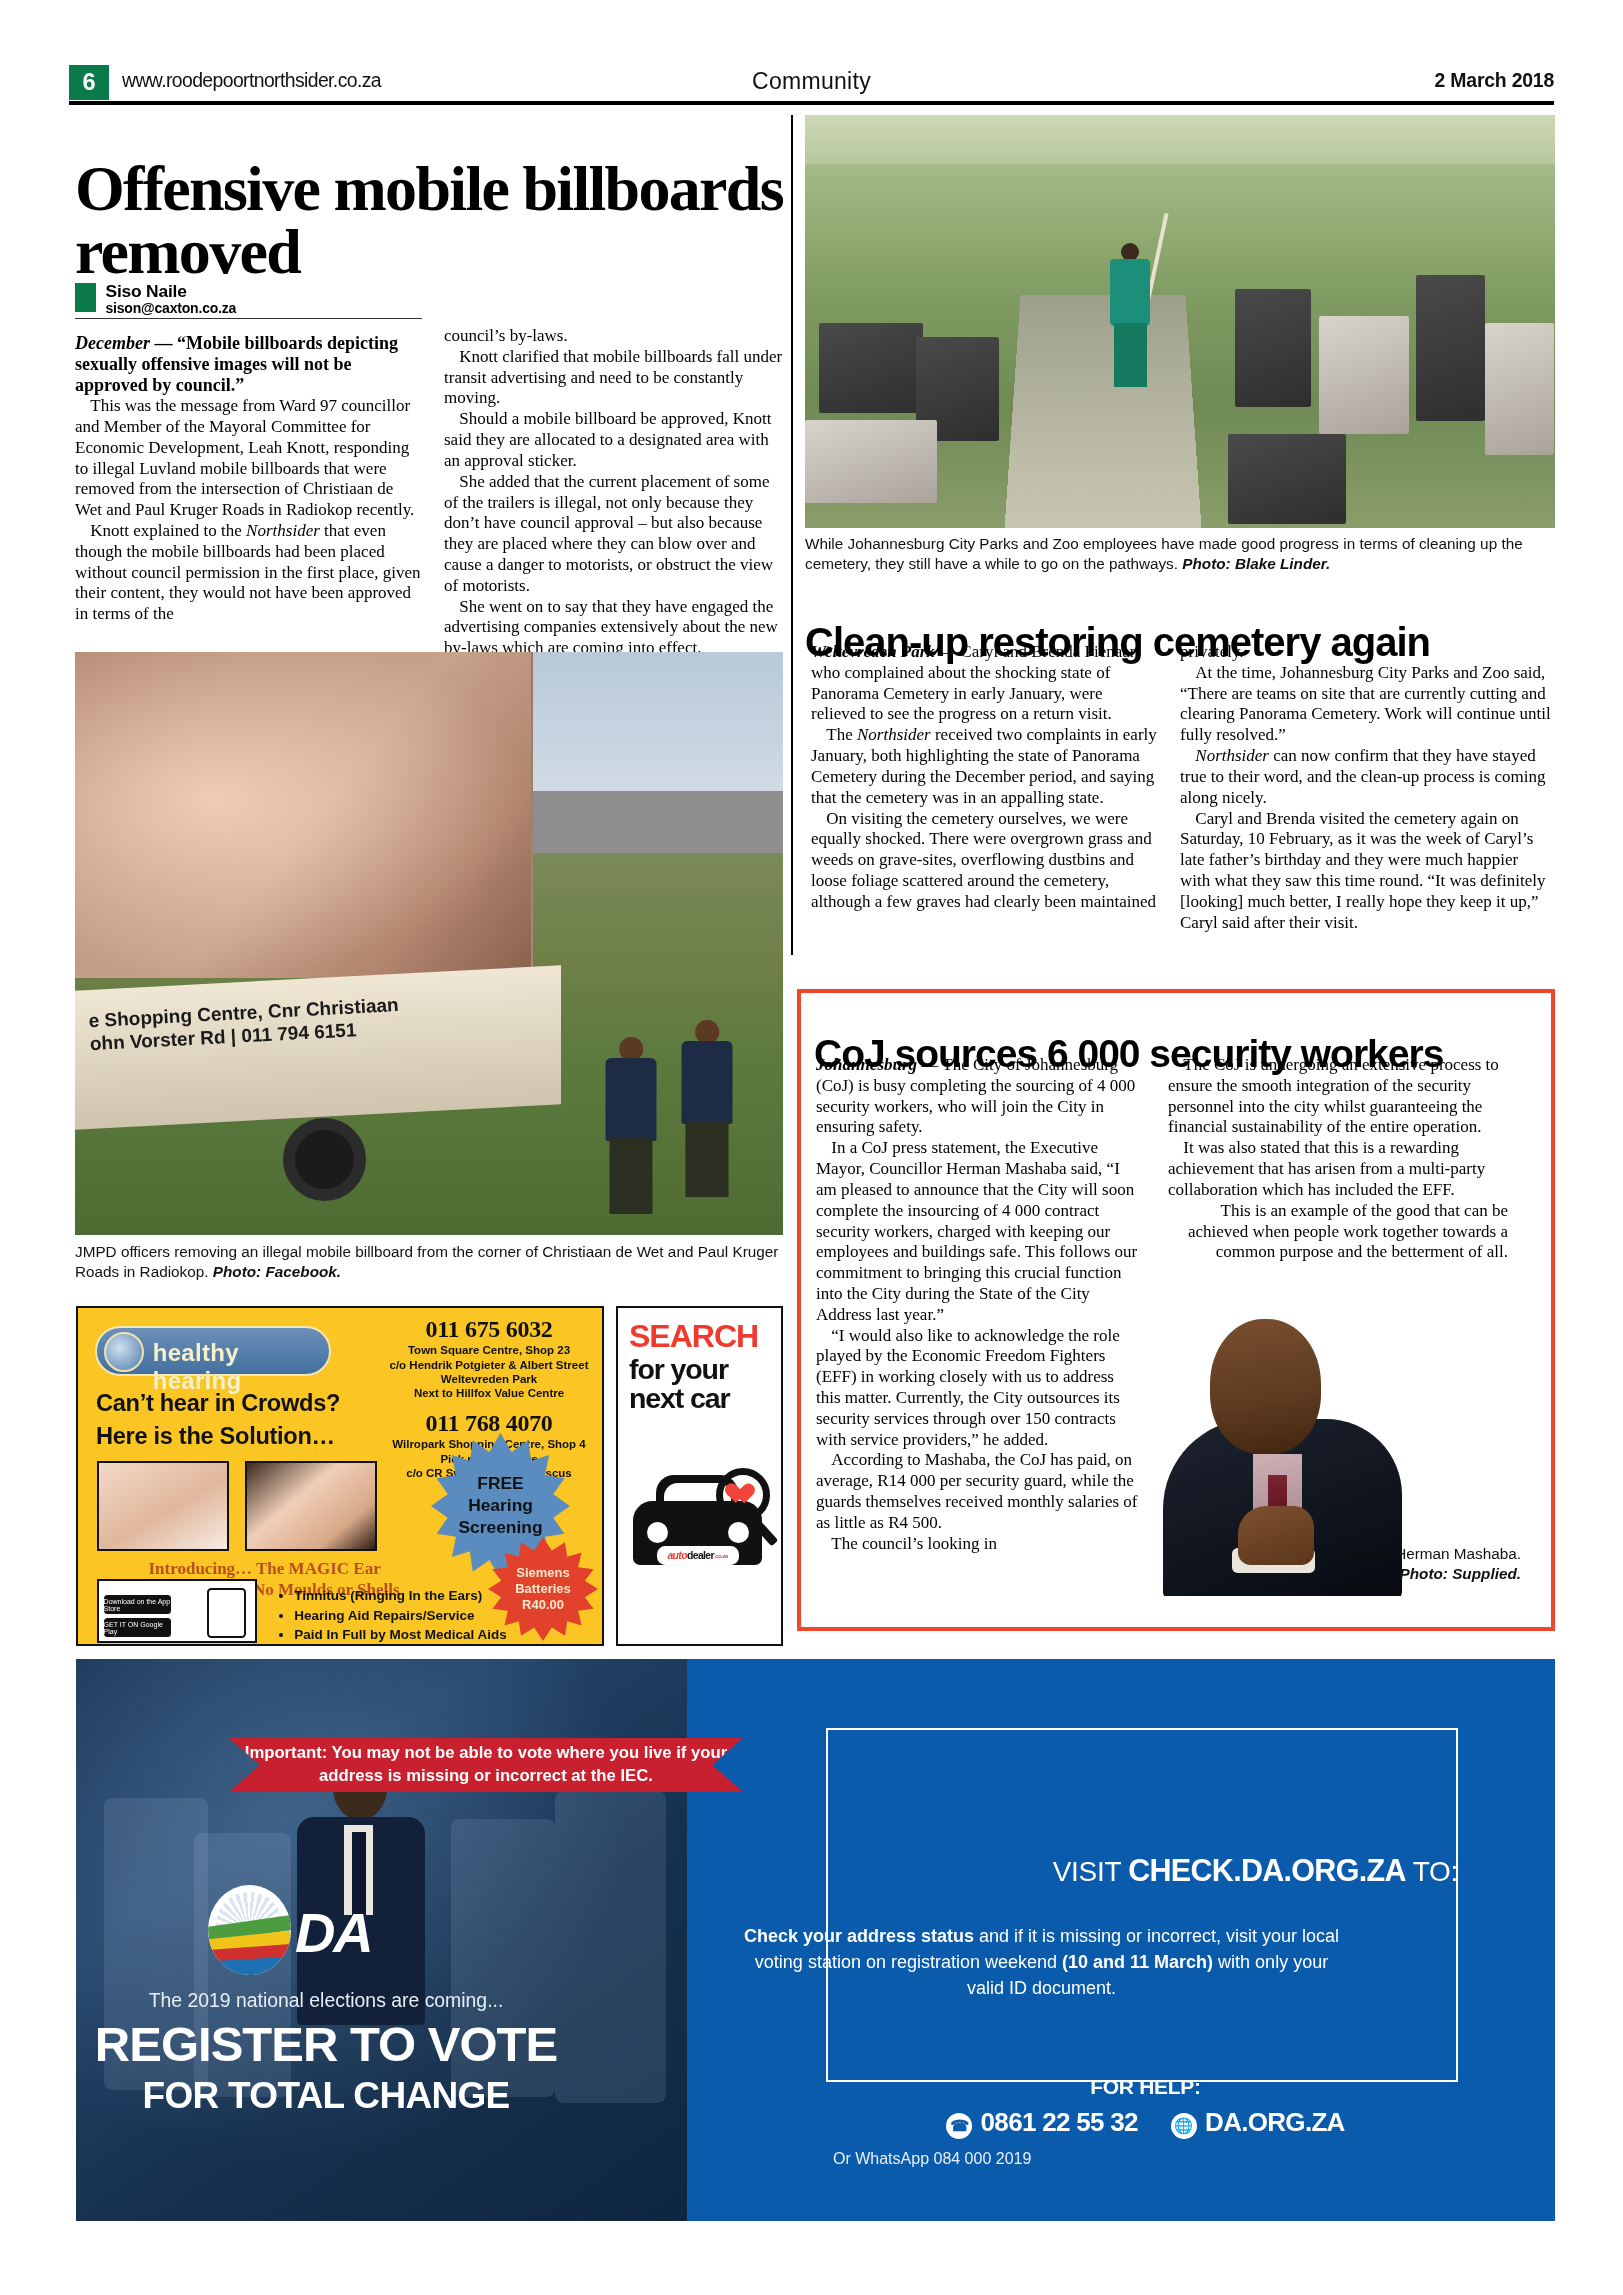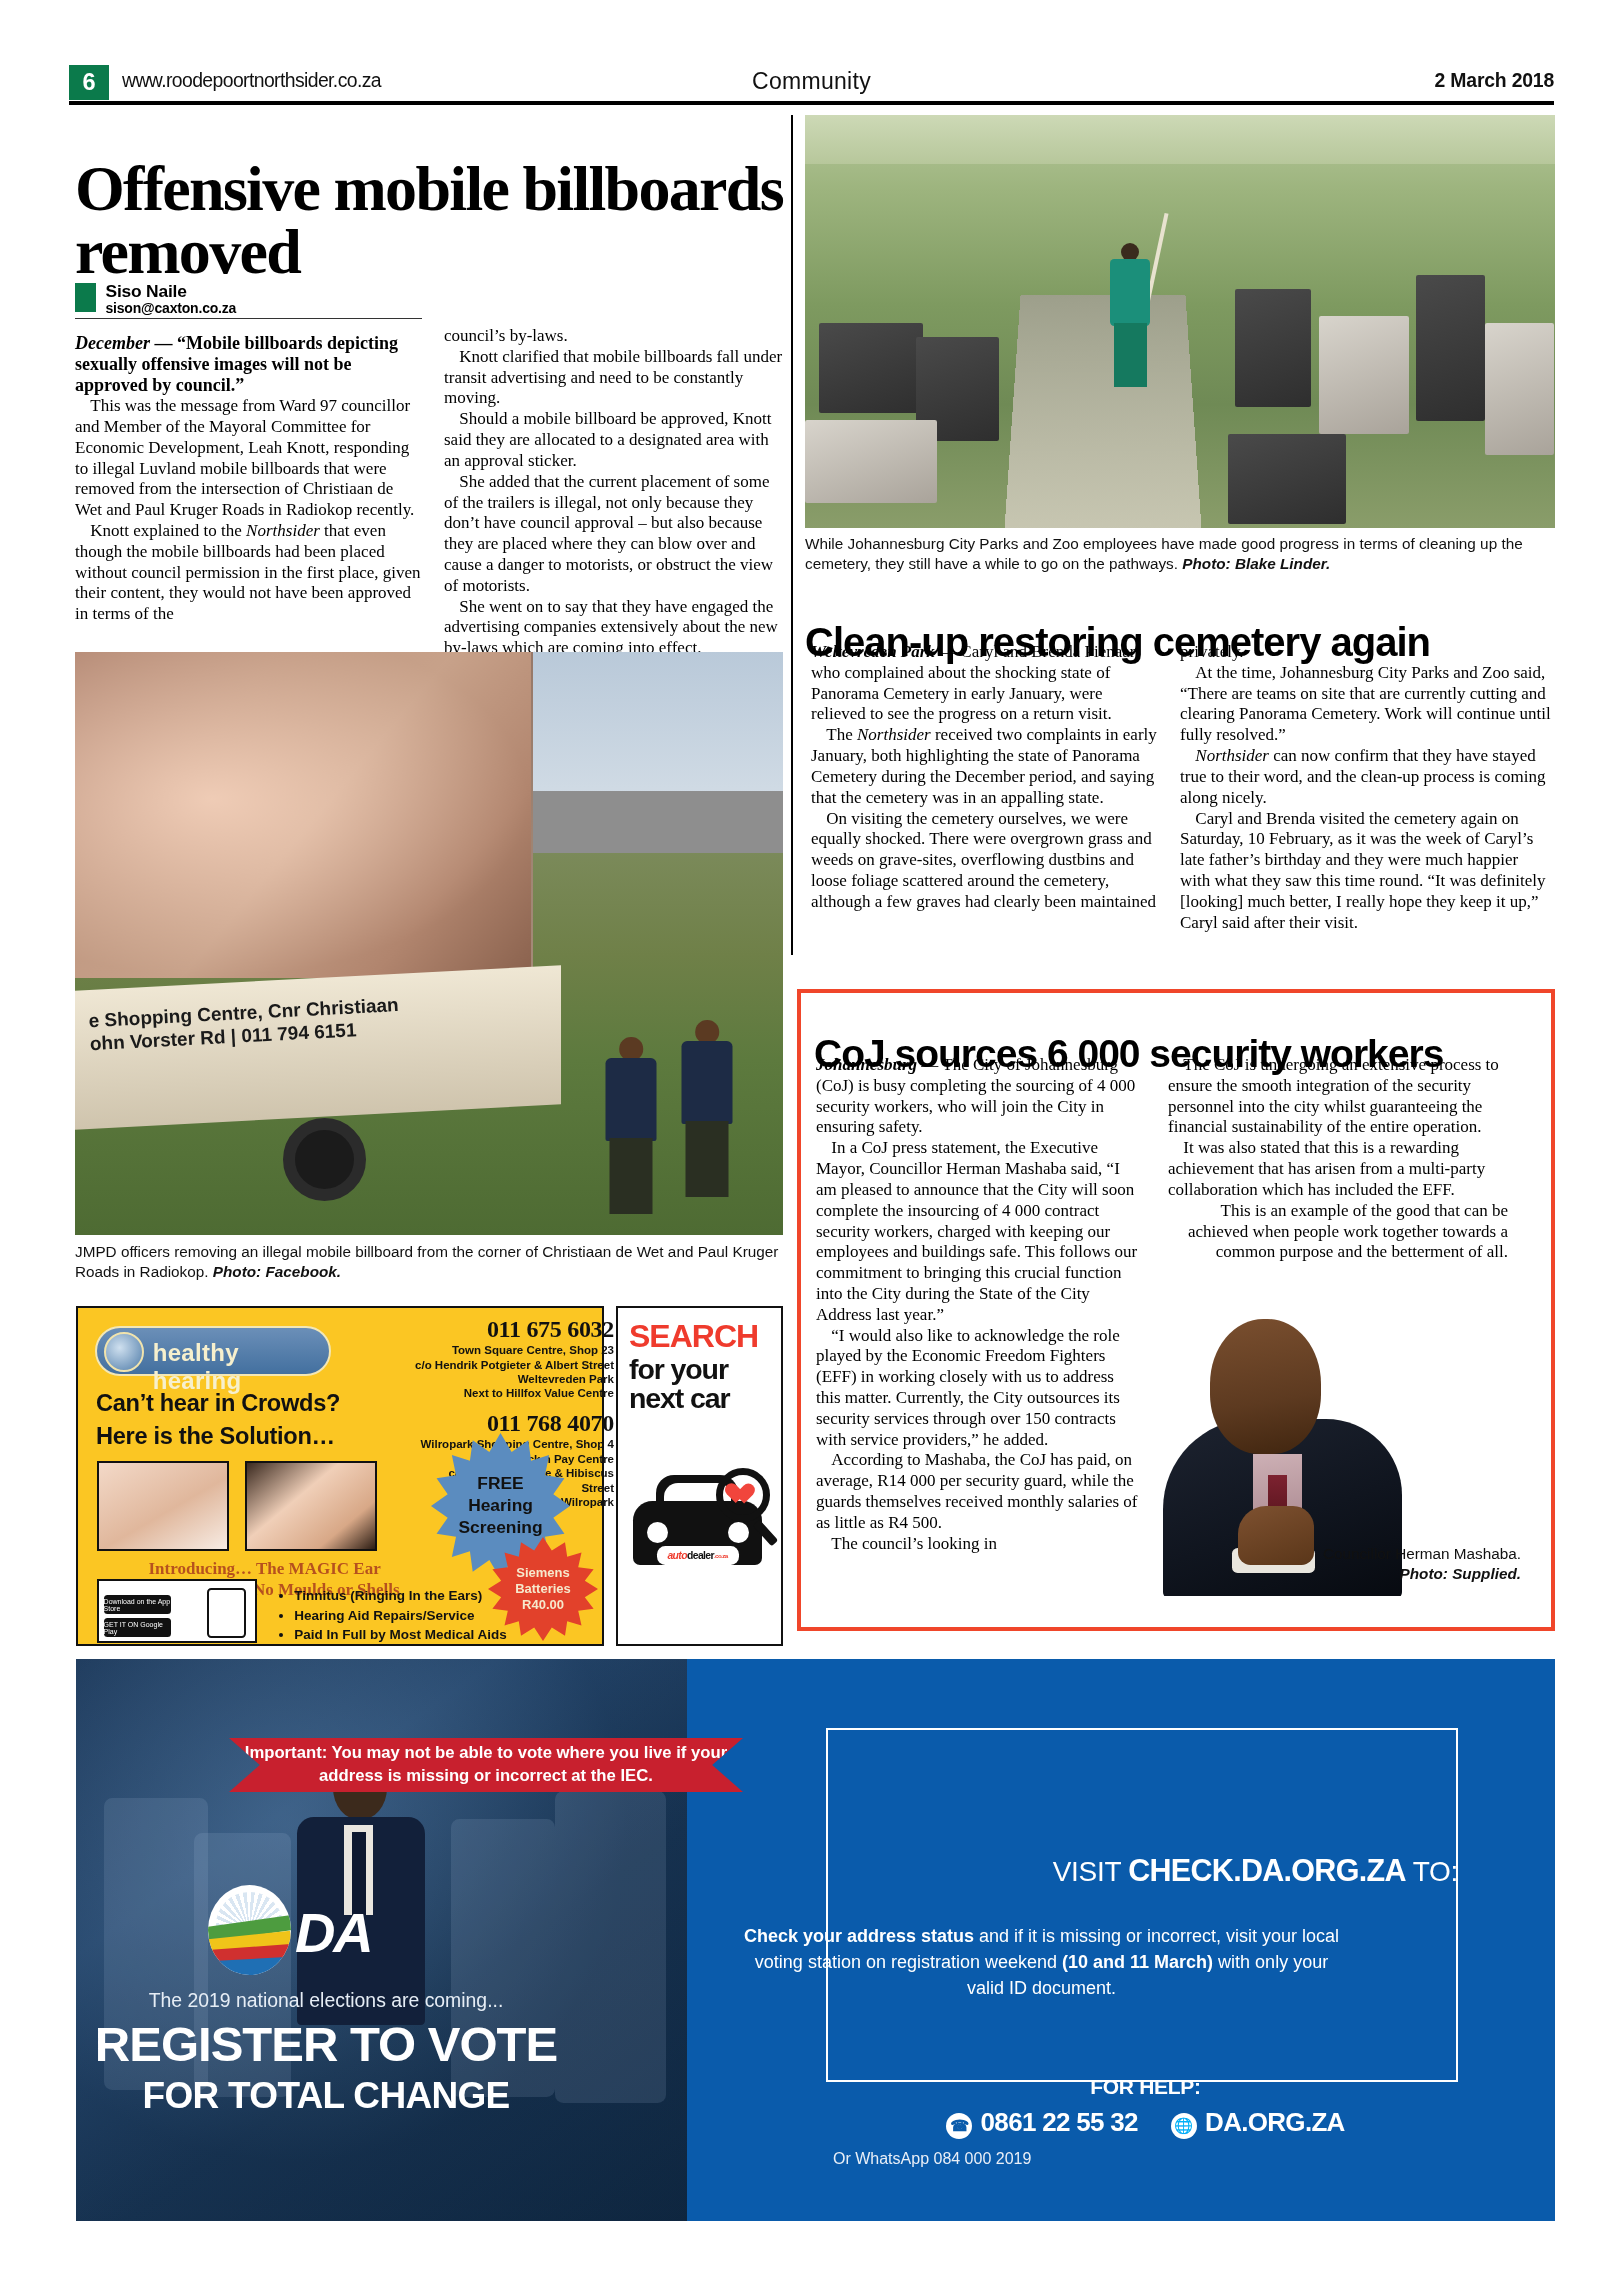--- a/index.html
+++ b/index.html
@@ -279,21 +279,21 @@
   .hh-img1 { left:19.4px; top:153px; width:132px; height:90px;
     background:linear-gradient(150deg,#f3d9c8,#e0b79c 55%,#f7ece4); }
   .hh-img2 { left:167px; top:153px; width:132px; height:90px;
     background:linear-gradient(140deg,#3b2a20 0%, #f0cfb8 40%, #d8a887 75%, #2c1d14 100%); }
   .hh-magic {
     position:absolute; left:23.6px; top:251px; width:326px;
     font-family:"Liberation Serif", serif; font-weight:700;
     font-size:17px; color:#b6511e; line-height:1.22; text-align:center;
   }
   .hh-phone-block {
-    position:absolute; left:314px; top:8.3px; width:222px; text-align:right;
+    position:absolute; left:300px; top:8.3px; width:222px; text-align:center;
   }
   .hh-tel {
     font-family:"Liberation Serif", serif; font-weight:700;
     font-size:24px; color:#111; letter-spacing:-0.3px;
   }
   .hh-addr {
     font-family:"Liberation Sans", sans-serif; font-weight:700;
     font-size:11.5px; line-height:1.25; color:#111;
   }
   .hh-star {

